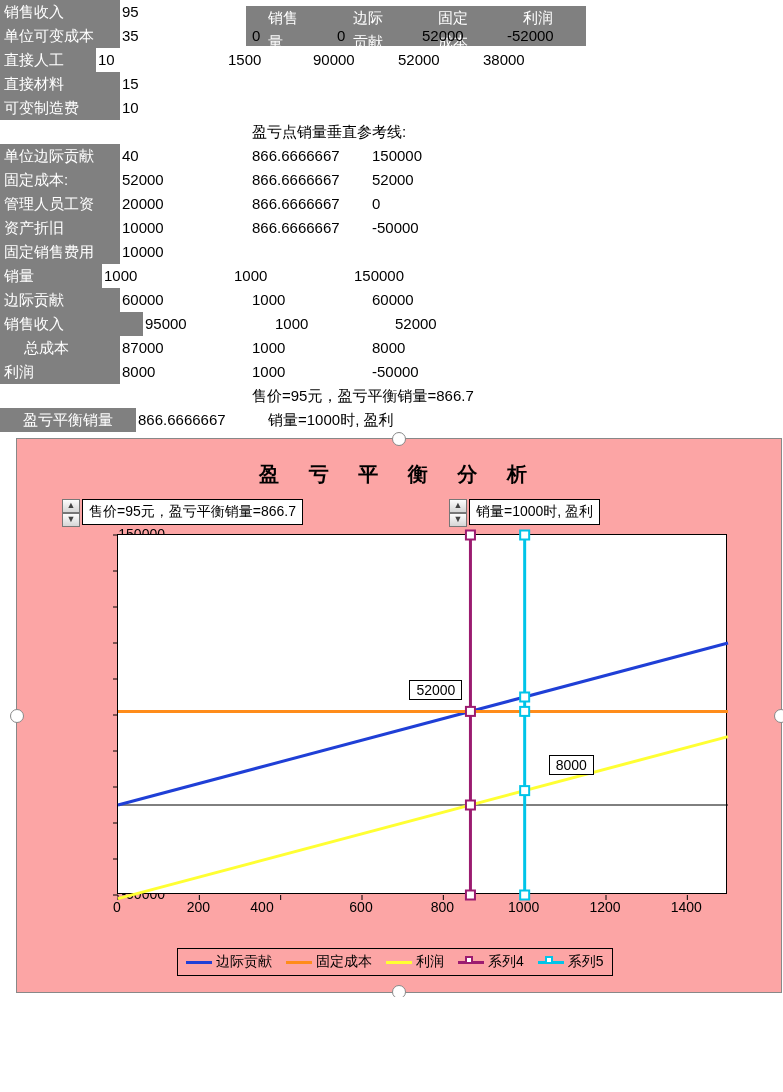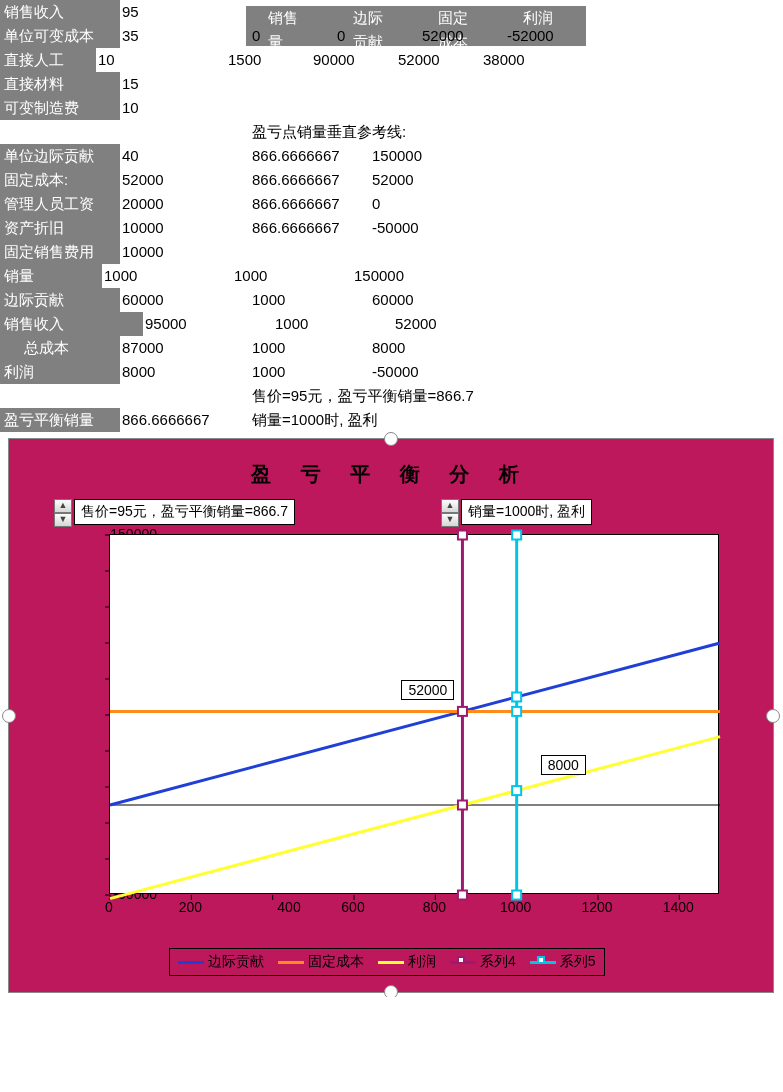--- a/index.html
+++ b/index.html
@@ -43,25 +43,25 @@
     height: 24px;
     line-height: 24px;
   }
   .wide-text {
     padding: 0 6px;
     height: 24px;
     line-height: 24px;
   }
   .chart-box {
     position: relative;
-    margin: 6px 4px 4px 8px;
+    margin: 6px 4px 4px 16px;
     border: 1px solid #888;
     width: 766px;
     height: 555px;
-    background: #be185d;
+    background: #fca5a5;
   }
   .sel-handle {
     position: absolute;
     width: 14px; height: 14px;
     border: 1px solid #888;
     border-radius: 50%;
     background: #fff;
     transform: translate(-50%,-50%);
   }
   .chart-title {
@@ -250,21 +250,21 @@
         <div style="width: 6px;"></div>
         <div class="cell-d" style="width: 120px;">1000</div>
         <div class="cell-d" style="width: 120px;">-50000</div>
       </div>
       <div class="row">
         <div style="width: 240px;"></div>
         <div style="width: 6px;"></div>
         <div class="wide-text">售价=95元，盈亏平衡销量=866.7</div>
       </div>
       <div class="row">
-        <div class="cell-label" style="width: 120px;">盈亏平衡销量</div>
+        <div class="cell-label" style="width: 136px; text-align: center;">盈亏平衡销量</div>
         <div class="cell-val" style="width: 120px;">866.6666667</div>
         <div style="width: 6px;"></div>
         <div class="wide-text">销量=1000时, 盈利</div>
       </div>
     </div>
 
   <div class="chart-box">
     <div class="sel-handle" style="left:50%;top:0"></div>
     <div class="sel-handle" style="left:0;top:50%"></div>
     <div class="sel-handle" style="left:100%;top:50%"></div>
@@ -284,21 +284,21 @@
         <div class="ytick" style="top: 239px;">70000</div>
         <div class="ytick" style="top: 203px;">90000</div>
         <div class="ytick" style="top: 167px;">110000</div>
         <div class="ytick" style="top: 131px;">130000</div>
         <div class="ytick" style="top: 95px;">150000</div>
       </div>
 
     <div id="xticks">
         <div class="xtick" style="left: 100px;">0</div>
         <div class="xtick" style="left: 181.333px;">200</div>
-        <div class="xtick" style="left: 280px;">400</div>
+        <div class="xtick" style="left: 245px;">400</div>
         <div class="xtick" style="left: 344px;">600</div>
         <div class="xtick" style="left: 425.333px;">800</div>
         <div class="xtick" style="left: 506.667px;">1000</div>
         <div class="xtick" style="left: 588px;">1200</div>
         <div class="xtick" style="left: 669.333px;">1400</div>
       </div>
 
     <div class="plot">
       <svg id="plotsvg" width="610" height="360" style="position:absolute;left:0;top:0;overflow:visible">
           <line x1="0" y1="270" x2="610" y2="270" stroke="#000" stroke-width="1"></line>

